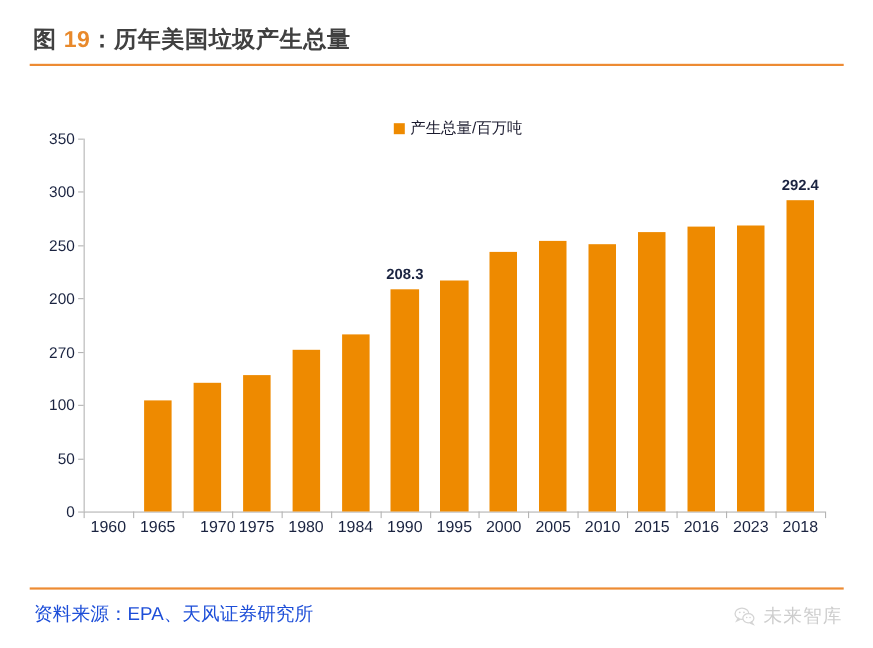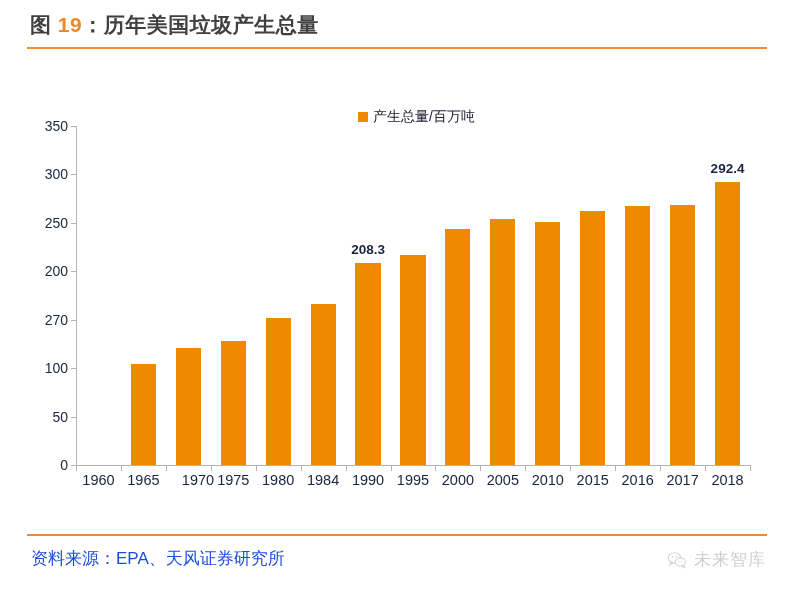--- a/index.html
+++ b/index.html
@@ -12,21 +12,21 @@
     height: 589px;
     font-family: "Liberation Sans", "DejaVu Sans", sans-serif;
     color: #262626;
     position: relative;
     overflow: hidden;
   }
 
   
   .header {
     position: absolute;
-    left: 0; top: 0;
+    left: 0; top: 11px;
     width: 794px;
     height: 50px;
   }
   .fig-title {
     position: absolute;
     left: 30px;
     top: 11px;
     font-size: 21px;
     font-weight: bold;
     color: #404040;
@@ -319,21 +319,21 @@
       <div class="xlabel" style="left: 157.267px;">1975</div>
       <div class="xlabel" style="left: 202.2px;">1980</div>
       <div class="xlabel" style="left: 247.133px;">1984</div>
       <div class="xlabel" style="left: 292.067px;">1990</div>
       <div class="xlabel" style="left: 337px;">1995</div>
       <div class="xlabel" style="left: 381.933px;">2000</div>
       <div class="xlabel" style="left: 426.867px;">2005</div>
       <div class="xlabel" style="left: 471.8px;">2010</div>
       <div class="xlabel" style="left: 516.733px;">2015</div>
       <div class="xlabel" style="left: 561.667px;">2016</div>
-      <div class="xlabel" style="left: 606.6px;">2017</div>
+      <div class="xlabel" style="left: 606.6px;">2023</div>
       <div class="xlabel" style="left: 651.533px;">2018</div>
     </div>
 </div>
 
 <div class="rule-bottom"></div>
 <div class="source">资料来源：EPA、天风证券研究所</div>
 <div class="watermark">
   <span class="wm-icon">
     <svg width="20" height="20" viewBox="0 0 24 24" aria-hidden="true">
       <ellipse cx="9" cy="9.5" rx="7.5" ry="6.2" fill="none" stroke="#9a9a9a" stroke-width="1.4"></ellipse>

